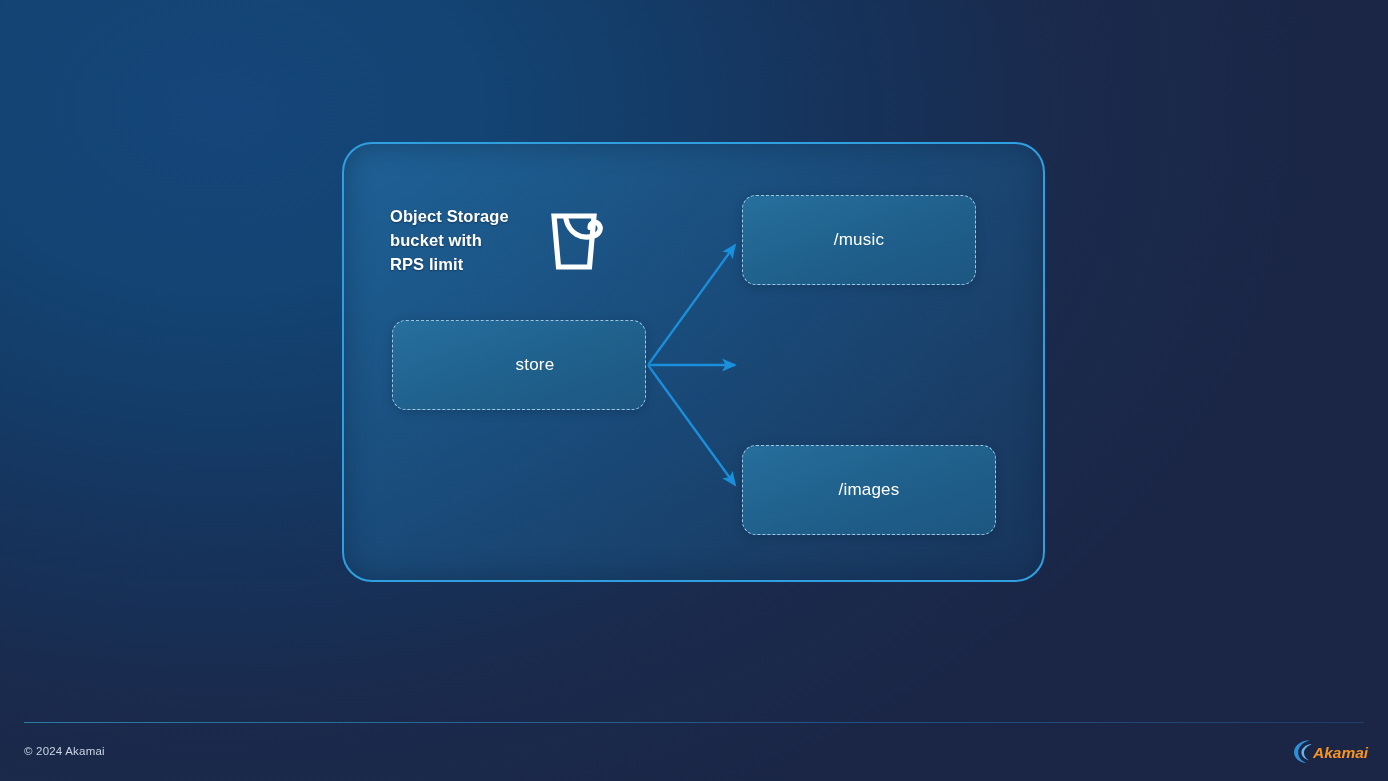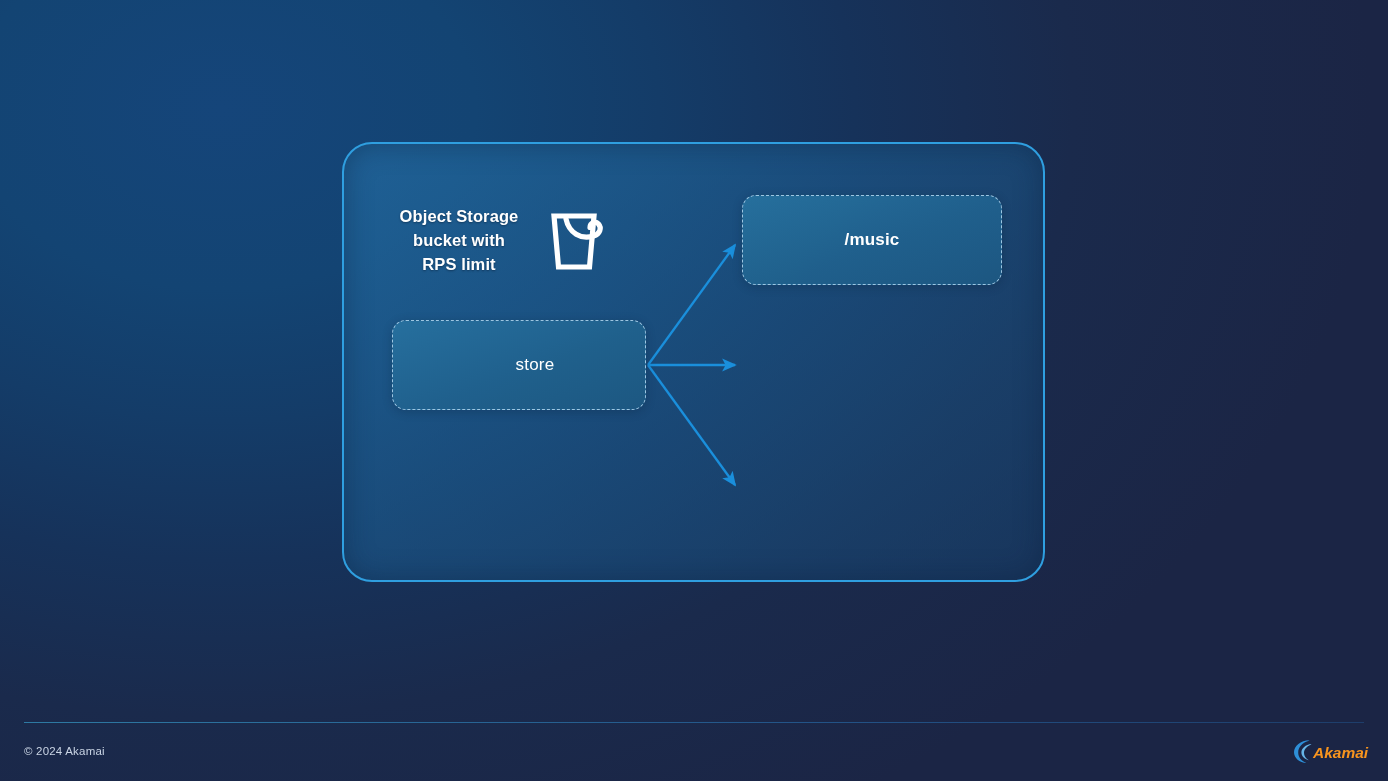--- a/index.html
+++ b/index.html
@@ -46,21 +46,20 @@
     align-items: center;
     justify-content: flex-start;
     gap: 18px;
   }
 
   .heading-text {
     color: #ffffff;
     font-size: 16.5px;
     font-weight: bold;
     line-height: 1.47;
-    text-align: center;
     white-space: pre-line;
     width: 138px;
     letter-spacing: 0.1px;
     text-shadow: 0 1px 2px rgba(5,20,40,0.45);
   }
 
   .bucket-icon {
     width: 70px;
     height: 74px;
     flex: 0 0 auto;
@@ -76,21 +75,21 @@
     display: flex;
     align-items: center;
     justify-content: center;
     color: #ffffff;
     font-size: 17px;
     letter-spacing: 0.2px;
     box-shadow: 0 2px 10px rgba(8,26,52,0.25);
   }
 
   .node-store   { left: 392px; top: 320px; width: 254px; height: 90px; padding-left: 32px; }
-  .node-music   { left: 742px; top: 195px; width: 260px; height: 90px; font-weight: bold; }
+  .node-music   { left: 742px; top: 195px; width: 234px; height: 90px; }
   .node-video   { left: 742px; top: 320px; width: 254px; height: 90px; }
   .node-images  { left: 742px; top: 445px; width: 254px; height: 90px; }
 
   
   .arrows {
     position: absolute;
     left: 0;
     top: 0;
     width: 1388px;
     height: 781px;
@@ -153,20 +152,23 @@
     <line x1="648" y1="365" x2="735" y2="365" stroke="#1a8fdc" stroke-width="2.3" marker-end="url(#arrowhead)"></line>
     <line x1="648" y1="365" x2="735" y2="485" stroke="#1a8fdc" stroke-width="2.3" marker-end="url(#arrowhead)"></line>
   </svg>
 
   <div class="node node-store">
     <span>store</span>
   </div>
   <div class="node node-music">
     <span>/music</span>
   </div>
+  <div class="node node-images">
+    <span>/images</span>
+  </div>
 
   <div class="footer-rule"></div>
   <div class="copyright">© 2024 Akamai</div>
 
   <svg class="akamai-logo" viewBox="0 0 82 27" xmlns="http://www.w3.org/2000/svg">
     <path d="M17.5 2.2 C8.6 2.4, 2.0 8.0, 2.0 14.2 C2.0 20.0, 7.4 24.6, 14.6 24.9
              C9.6 23.2, 6.2 19.2, 6.2 14.4 C6.2 9.2, 10.3 4.6, 16.2 2.9 Z" fill="#2e8fd8"></path>
     <path d="M19.5 6.0 C13.6 6.6, 9.4 10.3, 9.4 14.6 C9.4 18.2, 12.4 21.3, 16.8 22.3
              C13.8 20.6, 12.0 17.9, 12.0 15.0 C12.0 11.6, 14.6 8.3, 18.6 6.7 Z" fill="#66b5e8"></path>
     <text x="21" y="20.4" font-family="'Liberation Sans', sans-serif" font-size="15.5" font-weight="bold" font-style="italic" fill="#f7941e">Akamai</text>

